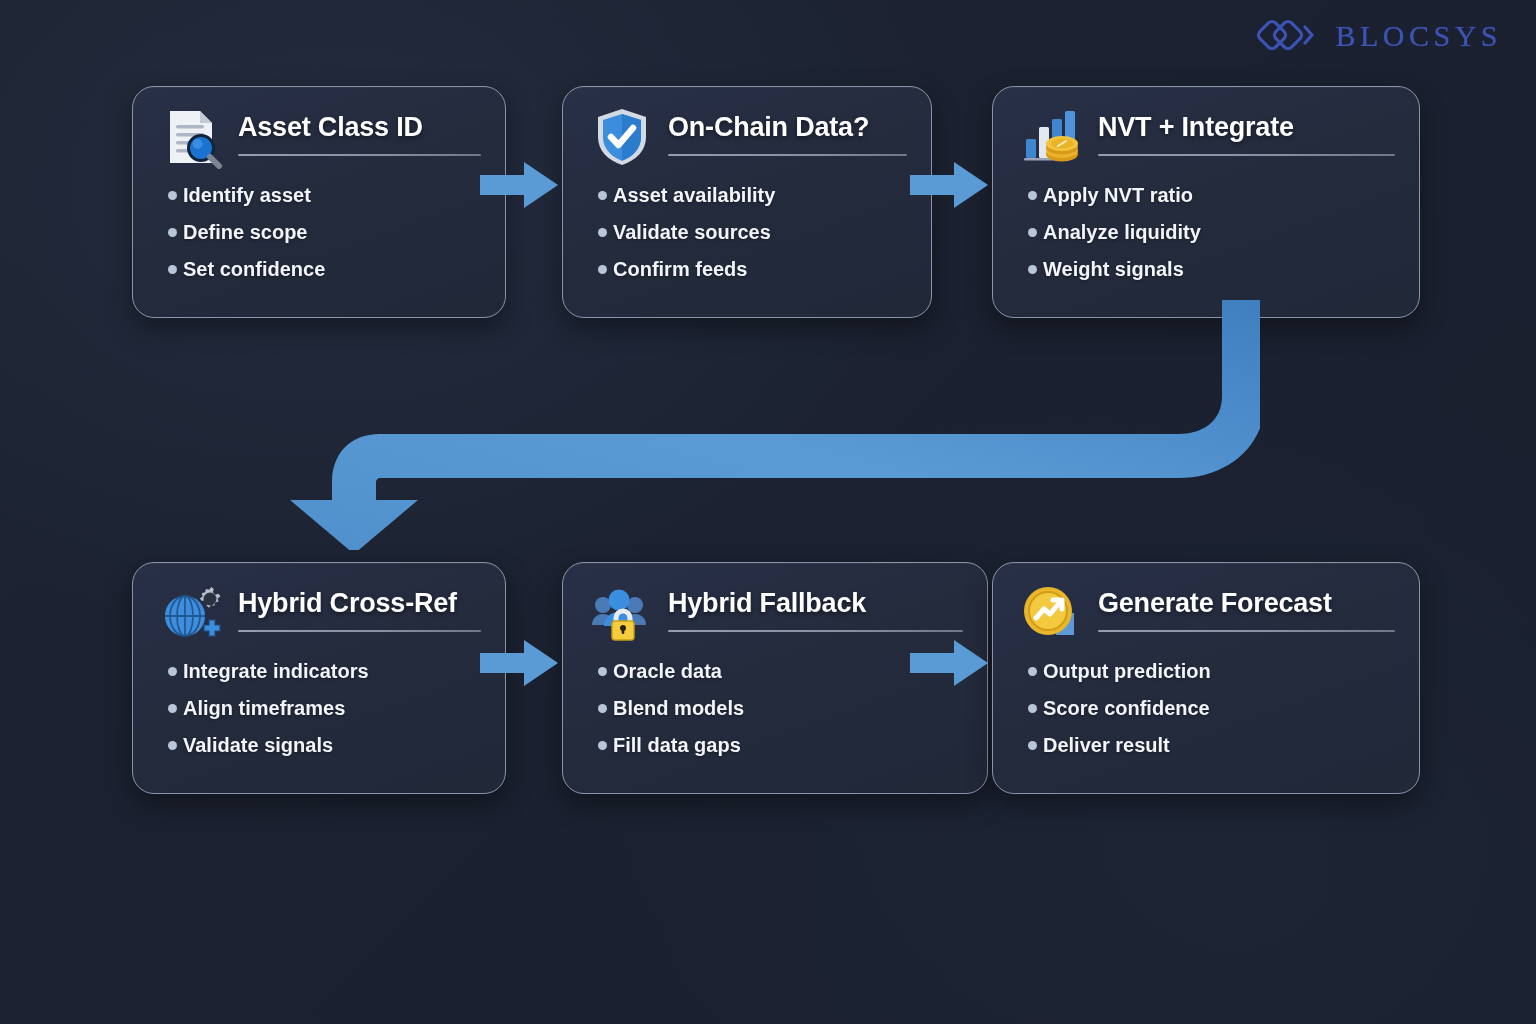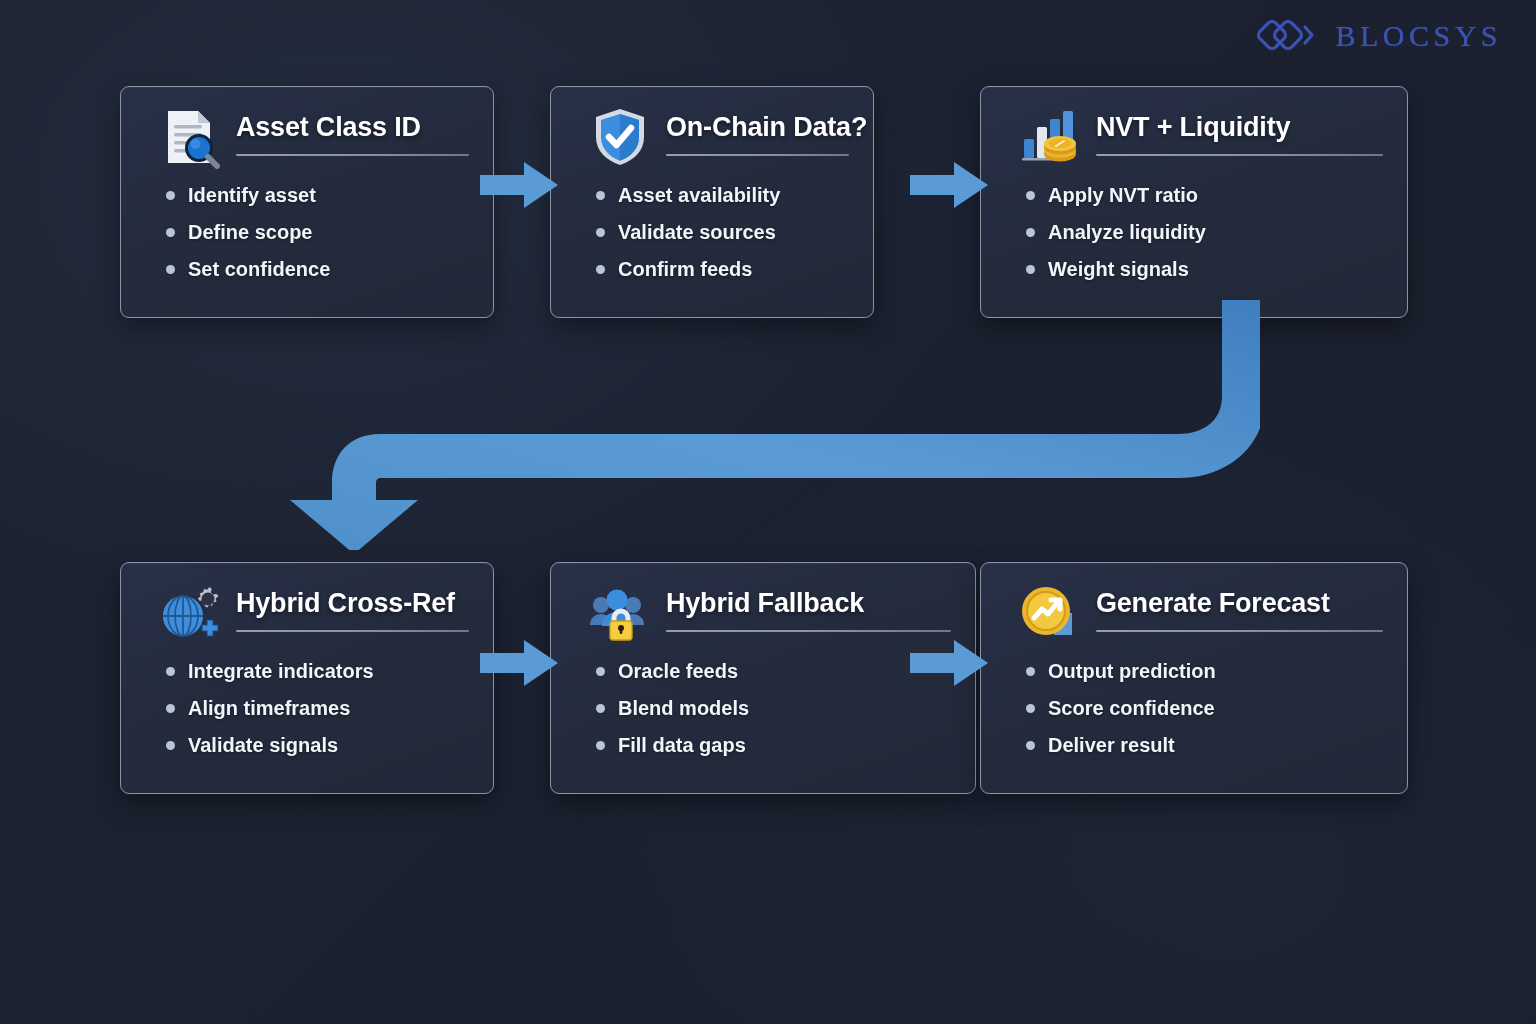--- a/index.html
+++ b/index.html
@@ -27,55 +27,56 @@
     color:#3b53b5;font-size:30px;letter-spacing:4.5px;
     font-family:"Liberation Serif", serif;font-weight:400;
     text-shadow:0 0 1px rgba(90,115,220,.5);
   }
 
   
   .card{
     position:absolute;
     background:linear-gradient(160deg,#283048 0%,#242b3d 45%,#212838 100%);
     border:1.5px solid #8a93a8;
-    border-radius:9px;
+    border-radius:22px;
     box-shadow:0 10px 26px rgba(0,0,0,.40), inset 0 1px 0 rgba(255,255,255,.04);
     box-sizing:border-box;
-    padding:22px 24px 20px 37px;
+    padding:22px 24px 20px 27px;
+    margin-left:12px;
   }
   .card-head{display:flex;align-items:flex-start;gap:14px;}
   .card-icon{width:64px;height:64px;flex:0 0 64px;margin-top:-4px;}
   .head-right{flex:1;min-width:0;padding-top:4px;}
   .card-title{
     color:#ffffff;font-size:27px;font-weight:700;line-height:1.05;
     letter-spacing:-.2px;white-space:nowrap;
     text-shadow:0 2px 4px rgba(0,0,0,.45);
   }
   .title-rule{
     height:2px;margin-top:13px;border-radius:2px;
     background:linear-gradient(90deg,#a9b2c4 0%,#97a1b5 60%,#7b8598 100%);
     opacity:.85;
   }
   .bullets{list-style:none;margin:16px 0 0 0;padding:0 0 0 8px;}
   .bullets li{
-    display:flex;align-items:center;gap:13px;
+    display:flex;align-items:center;gap:6px;
     color:#f2f5fa;font-size:20px;font-weight:600;
     line-height:1;margin-bottom:17px;
     text-shadow:0 1px 3px rgba(0,0,0,.4);
     white-space:nowrap;
   }
   .bullets li:last-child{margin-bottom:0;}
   .dot{
     width:9px;height:9px;border-radius:50%;
     background:#b9c6da;flex:0 0 9px;
   }
 
   
   #card-1{left:120px;top:86px;width:374px;height:232px;}
-  #card-2{left:550px;top:86px;width:324px;height:232px;}
+  #card-2{left:550px;top:86px;width:370px;height:232px;}
   #card-3{left:980px;top:86px;width:428px;height:232px;}
   #card-4{left:120px;top:562px;width:374px;height:232px;}
   #card-5{left:550px;top:562px;width:426px;height:232px;}
   #card-6{left:980px;top:562px;width:428px;height:232px;}
 
   
   .arrow-h{position:absolute;}
   #arrow-1-2{left:480px;top:162px;width:78px;height:46px;}
   #arrow-2-3{left:910px;top:162px;width:78px;height:46px;}
   #arrow-4-5{left:480px;top:640px;width:78px;height:46px;}
@@ -174,21 +175,21 @@
         <g>
           <ellipse cx="42" cy="49" rx="16" ry="7.6" fill="#d89a17"></ellipse>
           <ellipse cx="42" cy="45.5" rx="16" ry="7.6" fill="#eab32c"></ellipse>
           <ellipse cx="42" cy="42" rx="16" ry="7.6" fill="#d89a17"></ellipse>
           <ellipse cx="42" cy="38.5" rx="16" ry="7.6" fill="#f2c53d"></ellipse>
           <ellipse cx="42" cy="38.5" rx="11.5" ry="5" fill="#e9b42a"></ellipse>
           <path d="M38 41 L46 36" stroke="#fdf0b6" stroke-width="2" stroke-linecap="round"></path>
         </g>
       </svg>
       <div class="head-right">
-        <div class="card-title">NVT + Liquidity</div>
+        <div class="card-title">NVT + Integrate</div>
         <div class="title-rule"></div>
       </div>
     </div>
     <ul class="bullets">
       <li>
           <span class="dot"></span>
           <span>Apply NVT ratio</span>
         </li>
       <li>
           <span class="dot"></span>
@@ -254,21 +255,21 @@
         <rect x="31.7" y="47" width="2.6" height="6" rx="1.3" fill="#2a2008"></rect>
       </svg>
       <div class="head-right">
         <div class="card-title">Hybrid Fallback</div>
         <div class="title-rule"></div>
       </div>
     </div>
     <ul class="bullets">
       <li>
           <span class="dot"></span>
-          <span>Oracle feeds</span>
+          <span>Oracle data</span>
         </li>
       <li>
           <span class="dot"></span>
           <span>Blend models</span>
         </li>
       <li>
           <span class="dot"></span>
           <span>Fill data gaps</span>
         </li>
     </ul>

